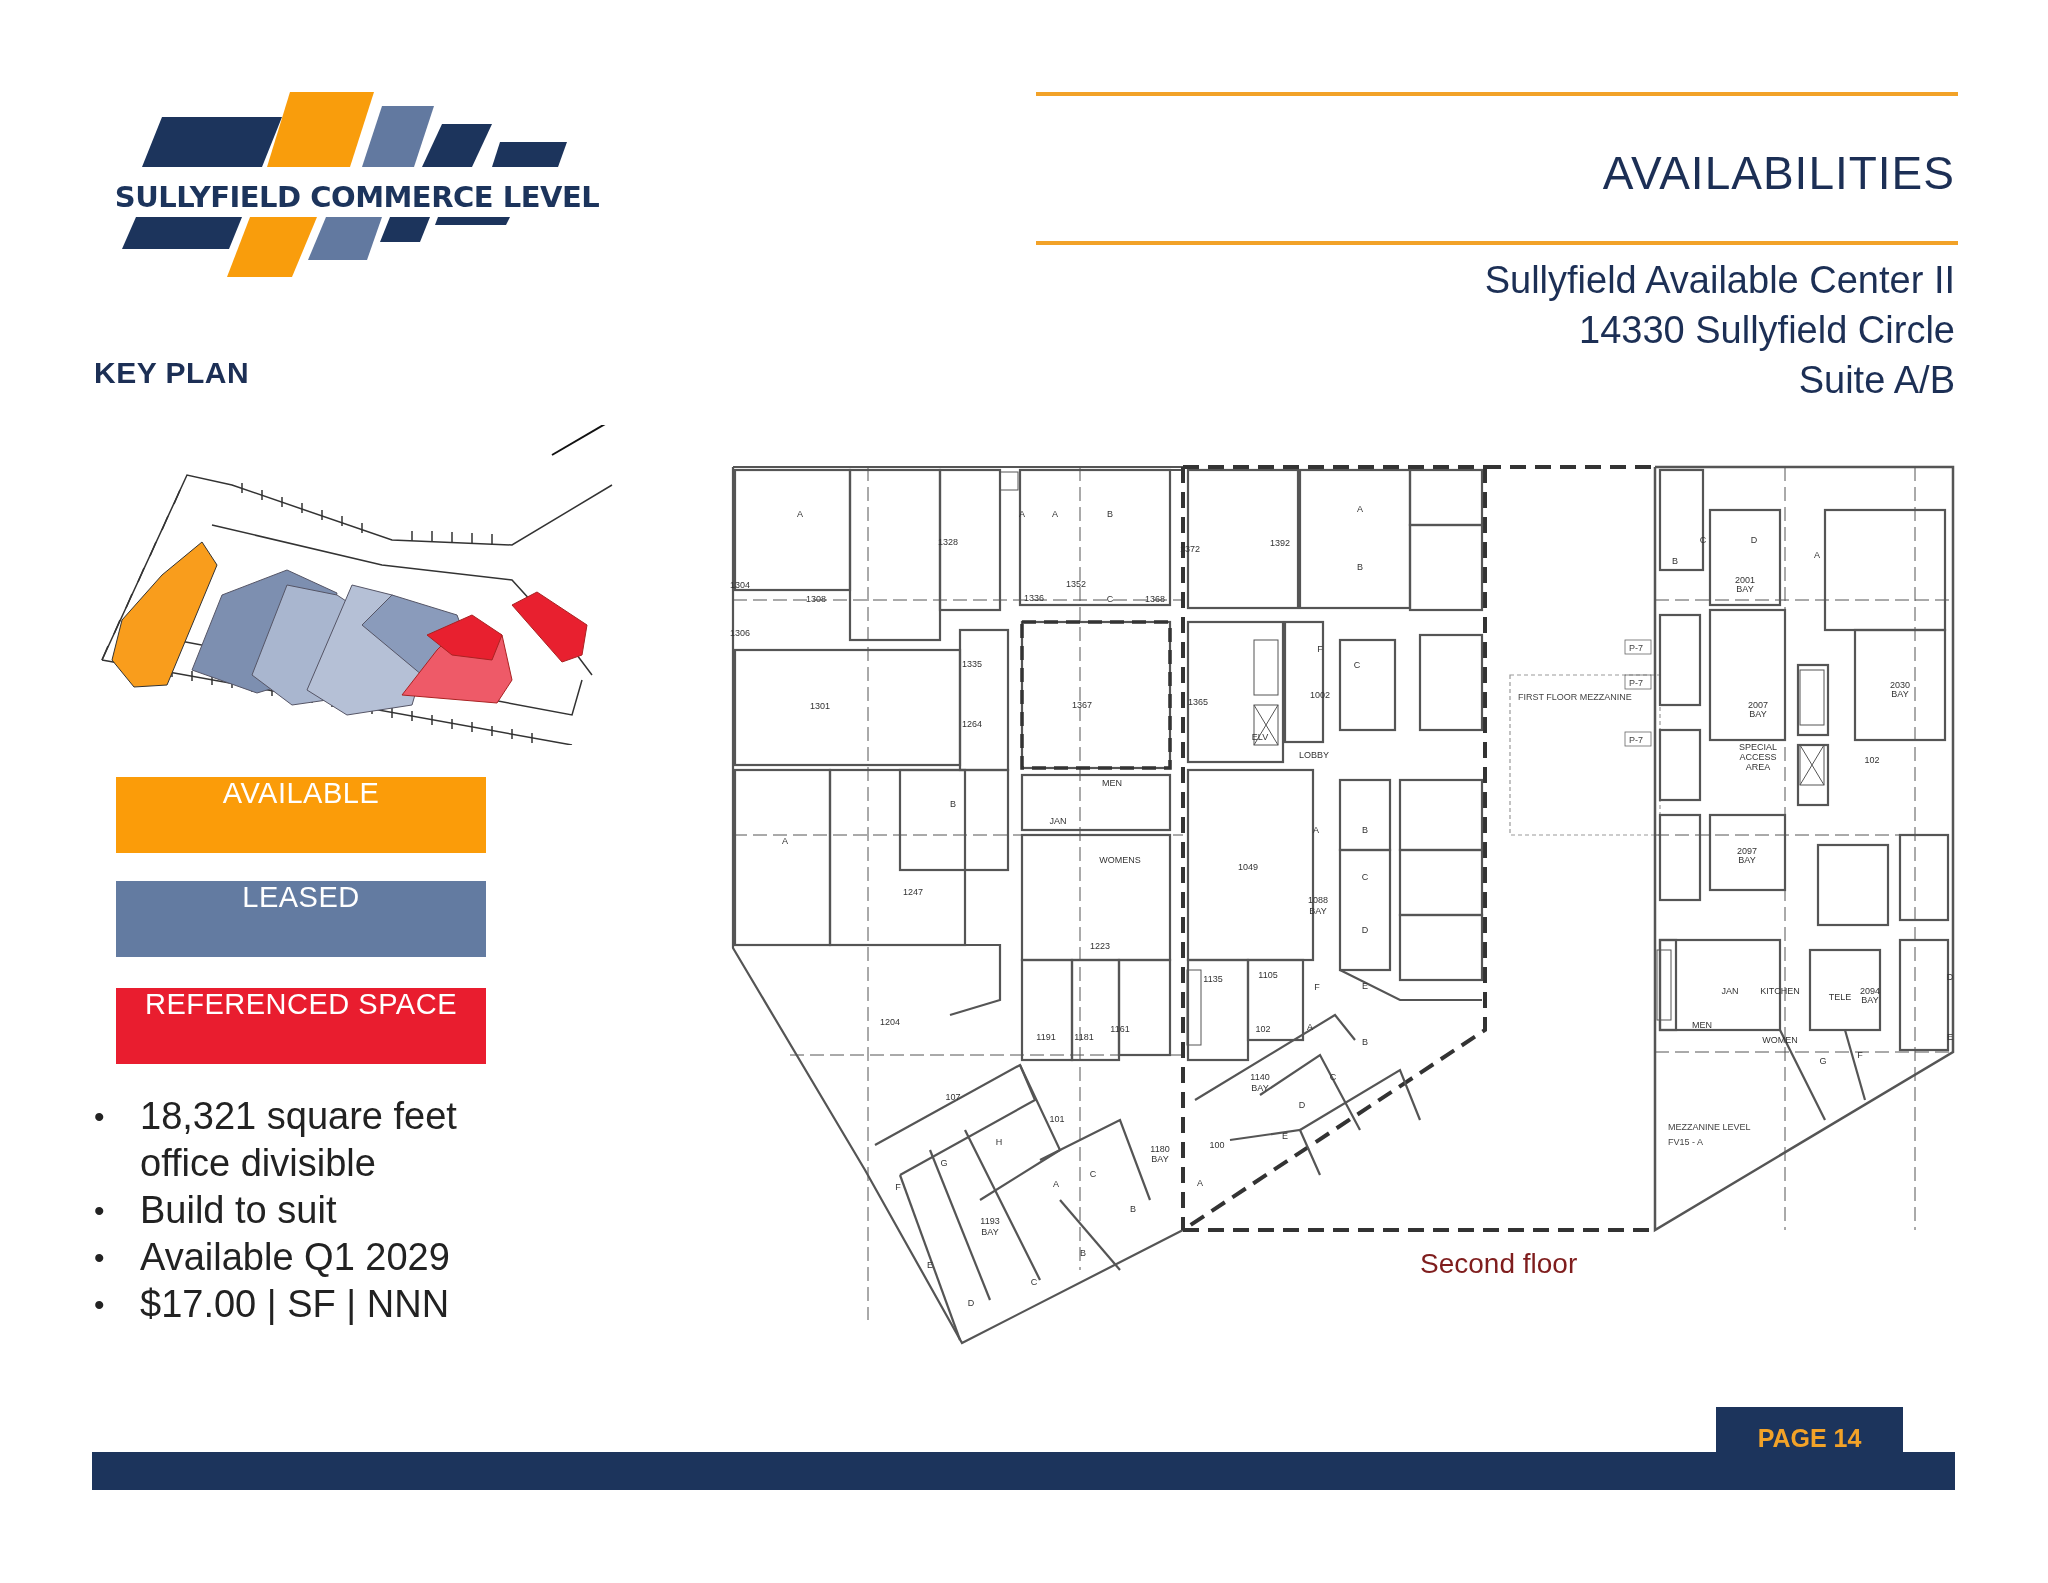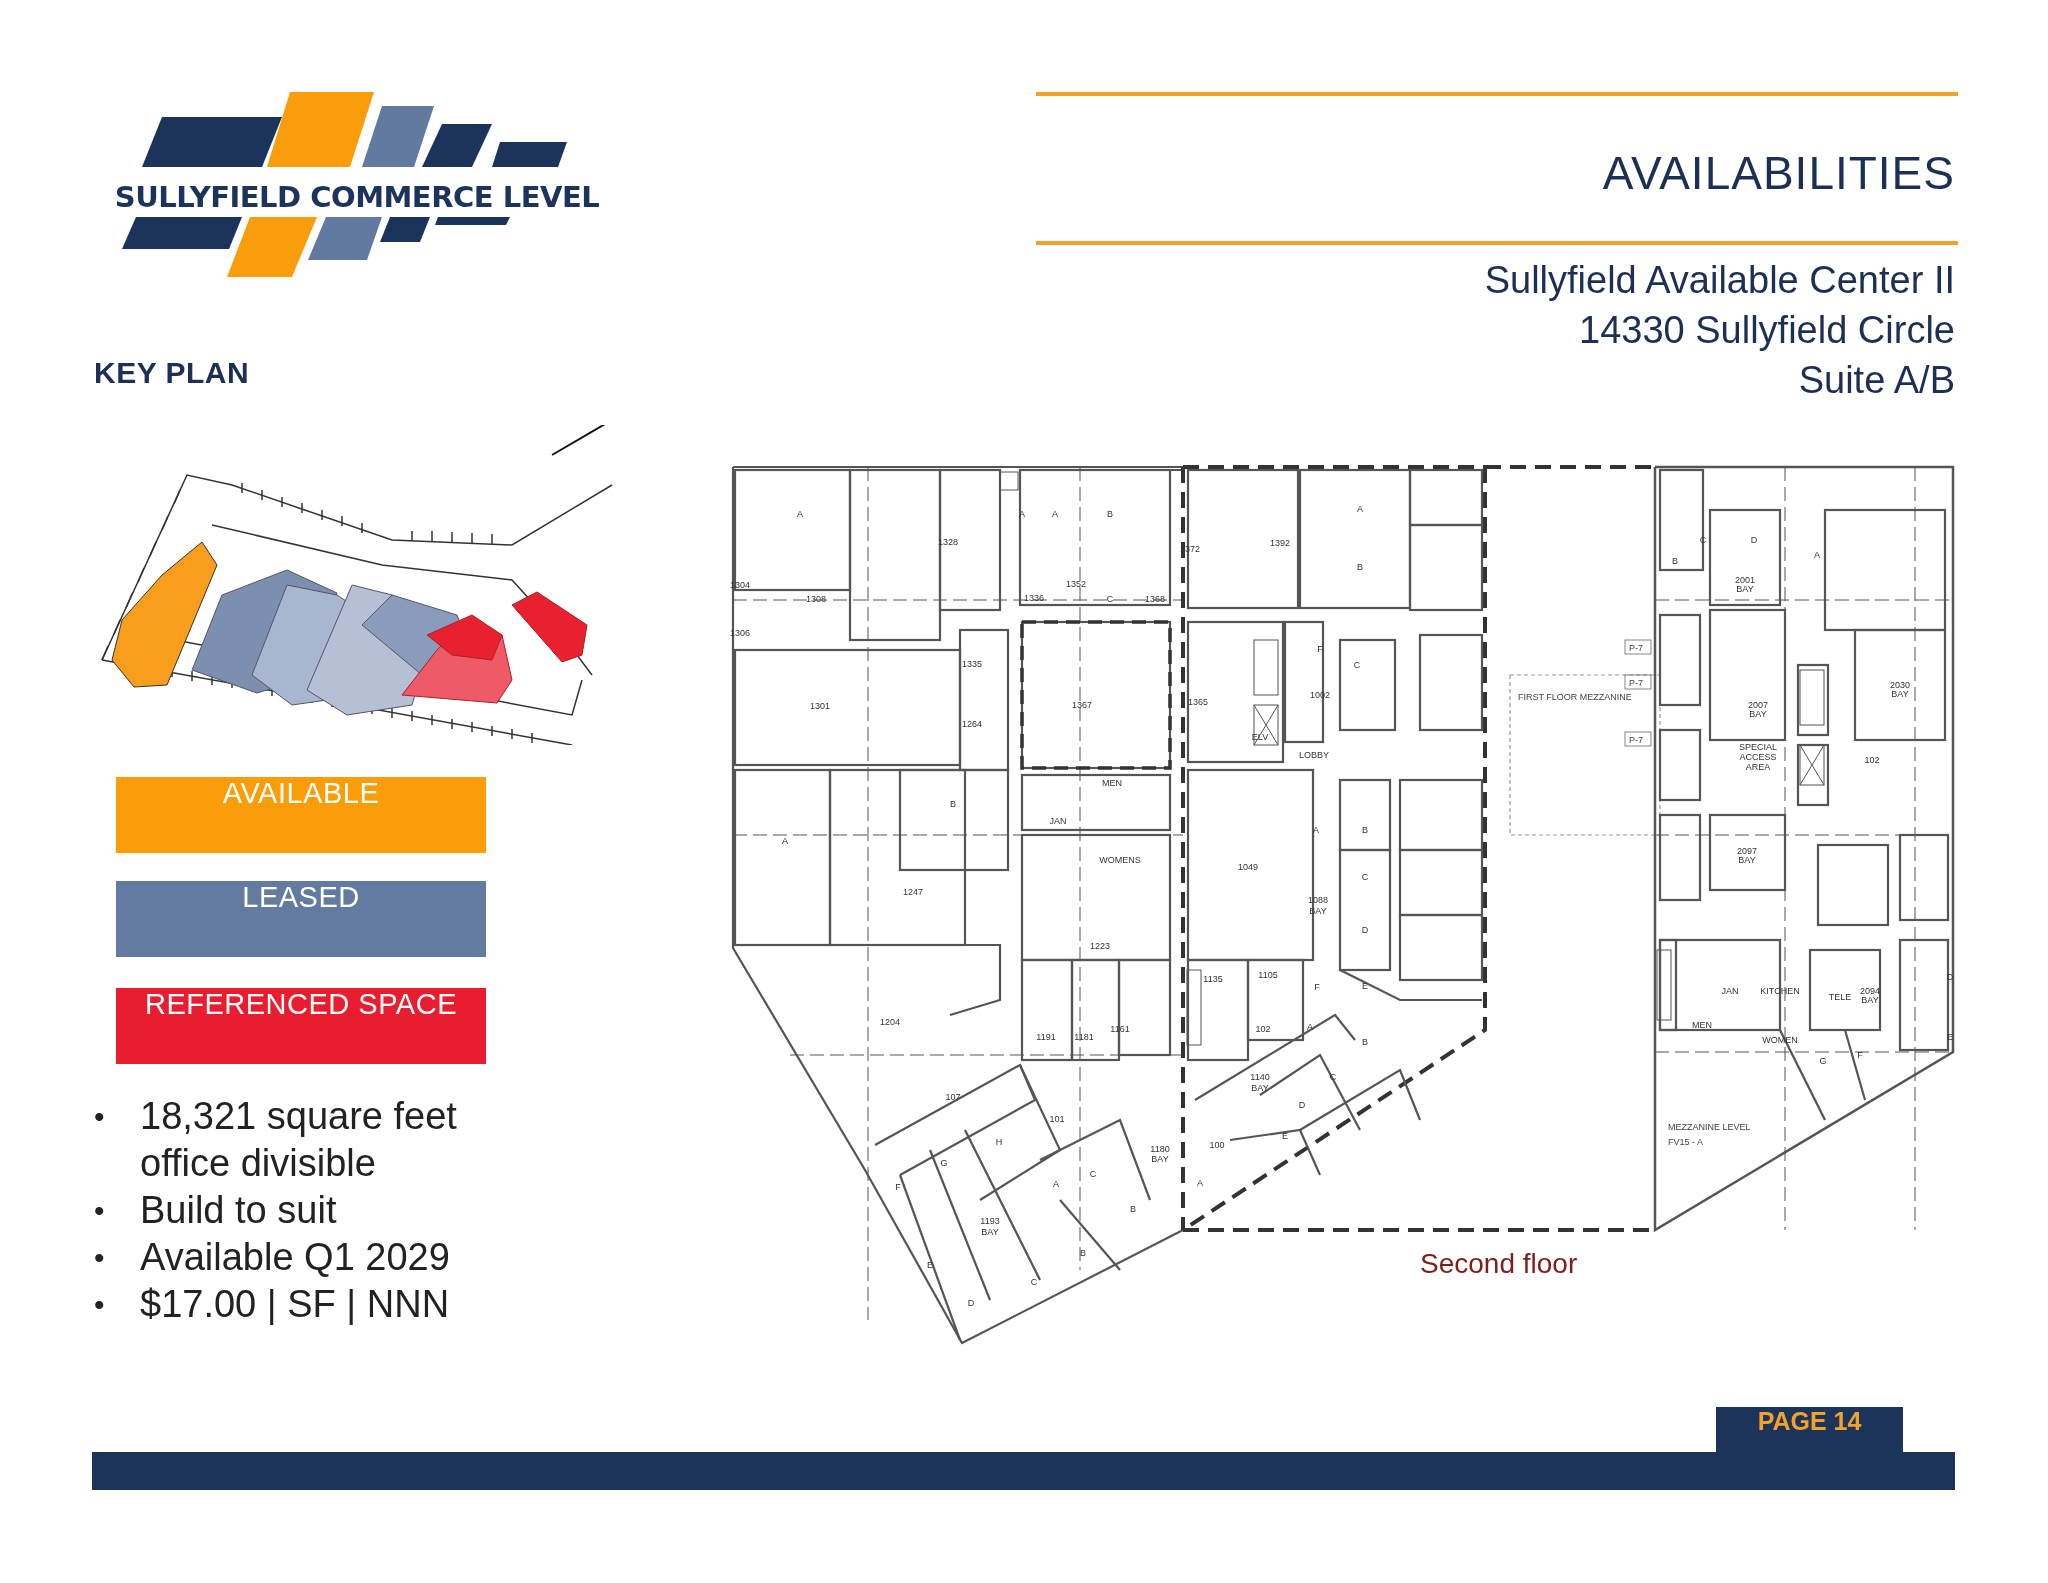--- a/index.html
+++ b/index.html
@@ -32,21 +32,21 @@
   #bullets li { position: relative; padding-left: 48px; }
   #bullets li::before { content: "•"; position: absolute; left: 2px; top: 0; font-size: 30px; }
 
   
   #floorplan { left: 700px; top: 440px; width: 1270px; height: 940px; }
   #floor-caption { left: 1420px; top: 1248px; font-size: 28px; color: #7f1d1d; font-weight: normal; }
 
   
   #footer-bar { left: 92px; top: 1452px; width: 1863px; height: 38px; background: #1c345c; }
   #page-tab { left: 1716px; top: 1407px; width: 187px; height: 46px; background: #1c345c;
-              color: #f2a228; font-weight: bold; font-size: 25px; display: flex; align-items: flex-start; justify-content: center; }
+              color: #f2a228; font-weight: bold; font-size: 25px; display: flex; align-items: flex-end; justify-content: center; }
 
   svg text { font-family: "Liberation Sans", sans-serif; }
 </style>
 </head>
 <body>
 
 <div id="logo" class="abs">
   <svg width="530" height="190" viewBox="0 0 530 190">
 
     <polygon points="70,25 190,25 170,75 50,75" fill="#1c345c"></polygon>

